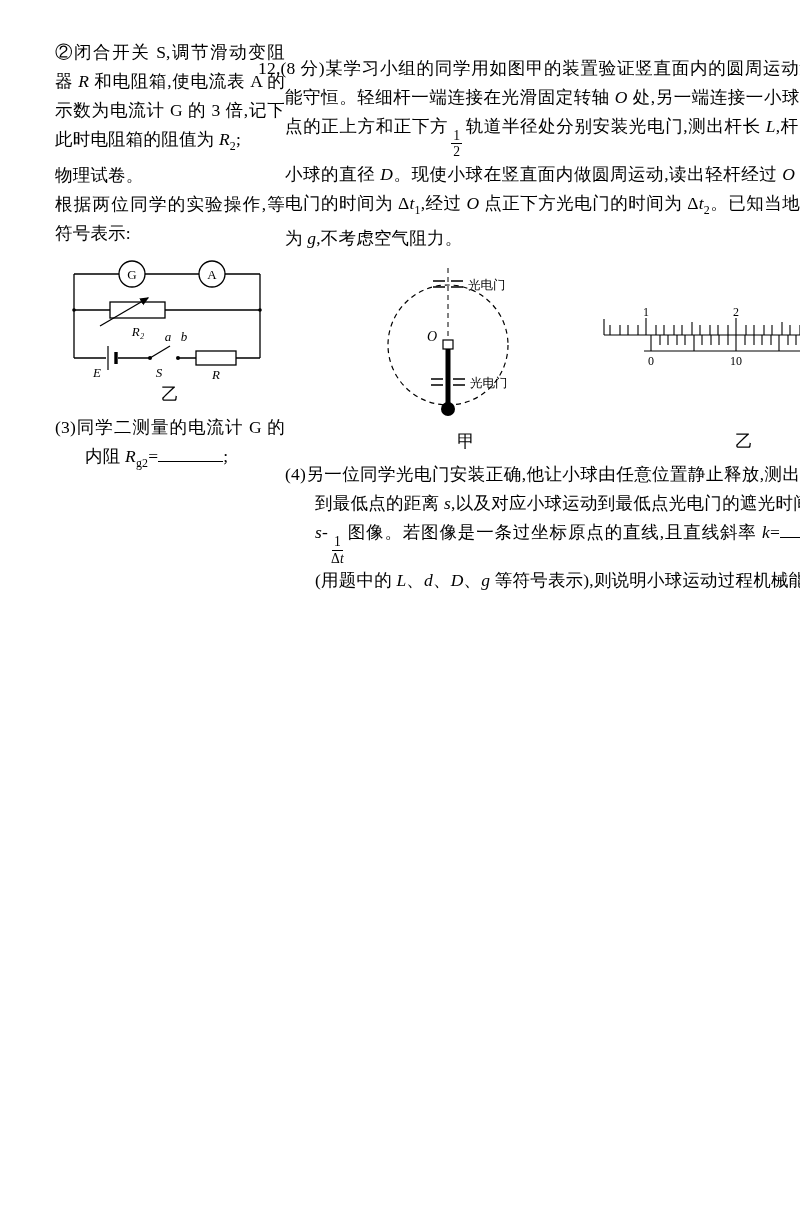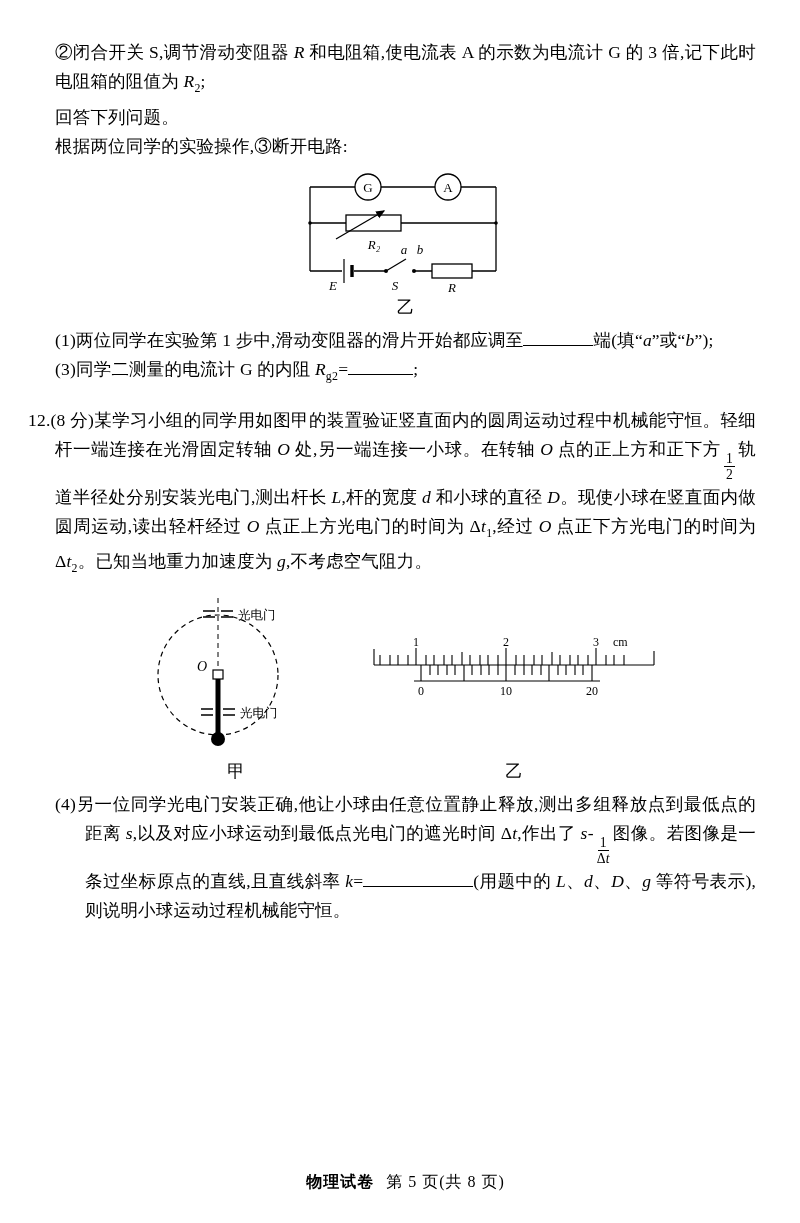--- a/index.html
+++ b/index.html
@@ -2,21 +2,21 @@
 <html><head>
 <meta charset="utf-8">
 <style>
   html,body{margin:0;padding:0}
   body{
     width:800px;height:1223px;background:#fff;color:#000;
     font-family:"Liberation Serif","DejaVu Serif",serif;
     font-size:17.5px;overflow:hidden;
   }
   .page{box-sizing:border-box;height:1223px;padding:38px 44px 0 55px;
-        display:flex;flex-direction:column}
+        display:flex;flex-direction:row}
   p{margin:0}
   .para{line-height:29px;text-align:justify;letter-spacing:.2px}
   .hang{padding-left:30px;text-indent:-30px}
   .q12head{margin-left:-27px;padding-left:27px;text-indent:-27px;margin-top:16px}
   i{font-style:italic}
   sub{font-size:.68em}
   .blank{display:inline-block;border-bottom:1px solid #000;height:1em;vertical-align:baseline}
   .w60{width:60px}.w65{width:65px}.w70{width:70px}.w95{width:95px}.w105{width:105px}.w110{width:110px}
   .frac{display:inline-flex;flex-direction:column;align-items:center;vertical-align:-.6em;
         line-height:1.12;font-size:.78em;margin:0 3px;text-indent:0}
@@ -33,22 +33,22 @@
   .footer{margin-top:auto;text-align:center;padding-bottom:30px;font-size:16px;letter-spacing:1px}
   .ft-title{font-weight:bold;margin-right:12px}
 </style>
 </head>
 <body>
 
 <div class="page">
 
   <section>
     <p class="para">②闭合开关 S,调节滑动变阻器 <i>R</i> 和电阻箱,使电流表 A 的示数为电流计 G 的 3 倍,记下此时电阻箱的阻值为 <i>R</i><sub>2</sub>;</p>
-    <p class="para">回答下列问题。</p>
-    <p class="para">根据两位同学的实验操作,③断开电路:</p>
+    <p class="para">物理试卷。</p>
+    <p class="para">根据两位同学的实验操作,等符号表示:</p>
 
     <figure class="fig-circuit">
       <svg width="216" height="126" viewBox="0 0 216 126">
         <defs>
           <marker id="arrow" markerWidth="8" markerHeight="8" refX="6" refY="3" orient="auto">
             <path d="M0,0 L7,3 L0,6 Z" fill="#000"></path>
           </marker>
         </defs>
         <g stroke="#000" fill="none" stroke-width="1.3">
           <path d="M12,18 H57 M83,18 H137 M163,18 H198 M12,18 V102 M198,18 V102 M12,54 H48 M103,54 H198 M12,102 H44 M56,102 H88 M116,102 H134 M174,102 H198"></path>
@@ -74,21 +74,20 @@
           <text x="35" y="121" font-style="italic">E</text>
           <text x="97" y="121" font-style="italic">S</text>
           <text x="106" y="85" font-style="italic">a</text>
           <text x="122" y="85" font-style="italic">b</text>
           <text x="154" y="123" font-style="italic">R</text>
         </g>
       </svg>
       <figcaption class="cap">乙</figcaption>
     </figure>
 
-    <p class="para hang">(1)两位同学在实验第 1 步中,滑动变阻器的滑片开始都应调至<span class="blank w70"></span>端(填“<i>a</i>”或“<i>b</i>”);</p>
     <p class="para hang">(3)同学二测量的电流计 G 的内阻 <i>R</i><sub>g2</sub>=<span class="blank w65"></span>;</p>
   </section>
 
   <section>
     <p class="para q12head">12.(8 分)某学习小组的同学用如图甲的装置验证竖直面内的圆周运动过程中机械能守恒。轻细杆一端连接在光滑固定转轴 <i>O</i> 处,另一端连接一小球。在转轴 <i>O</i> 点的正上方和正下方<span class="frac">
           <span class="num">1</span>
           <span>2</span>
         </span>轨道半径处分别安装光电门,测出杆长 <i>L</i>,杆的宽度 <i>d</i> 和小球的直径 <i>D</i>。现使小球在竖直面内做圆周运动,读出轻杆经过 <i>O</i> 点正上方光电门的时间为 Δ<i>t</i><sub>1</sub>,经过 <i>O</i> 点正下方光电门的时间为 Δ<i>t</i><sub>2</sub>。已知当地重力加速度为 <i>g</i>,不考虑空气阻力。</p>
 
     <div class="figrow">

